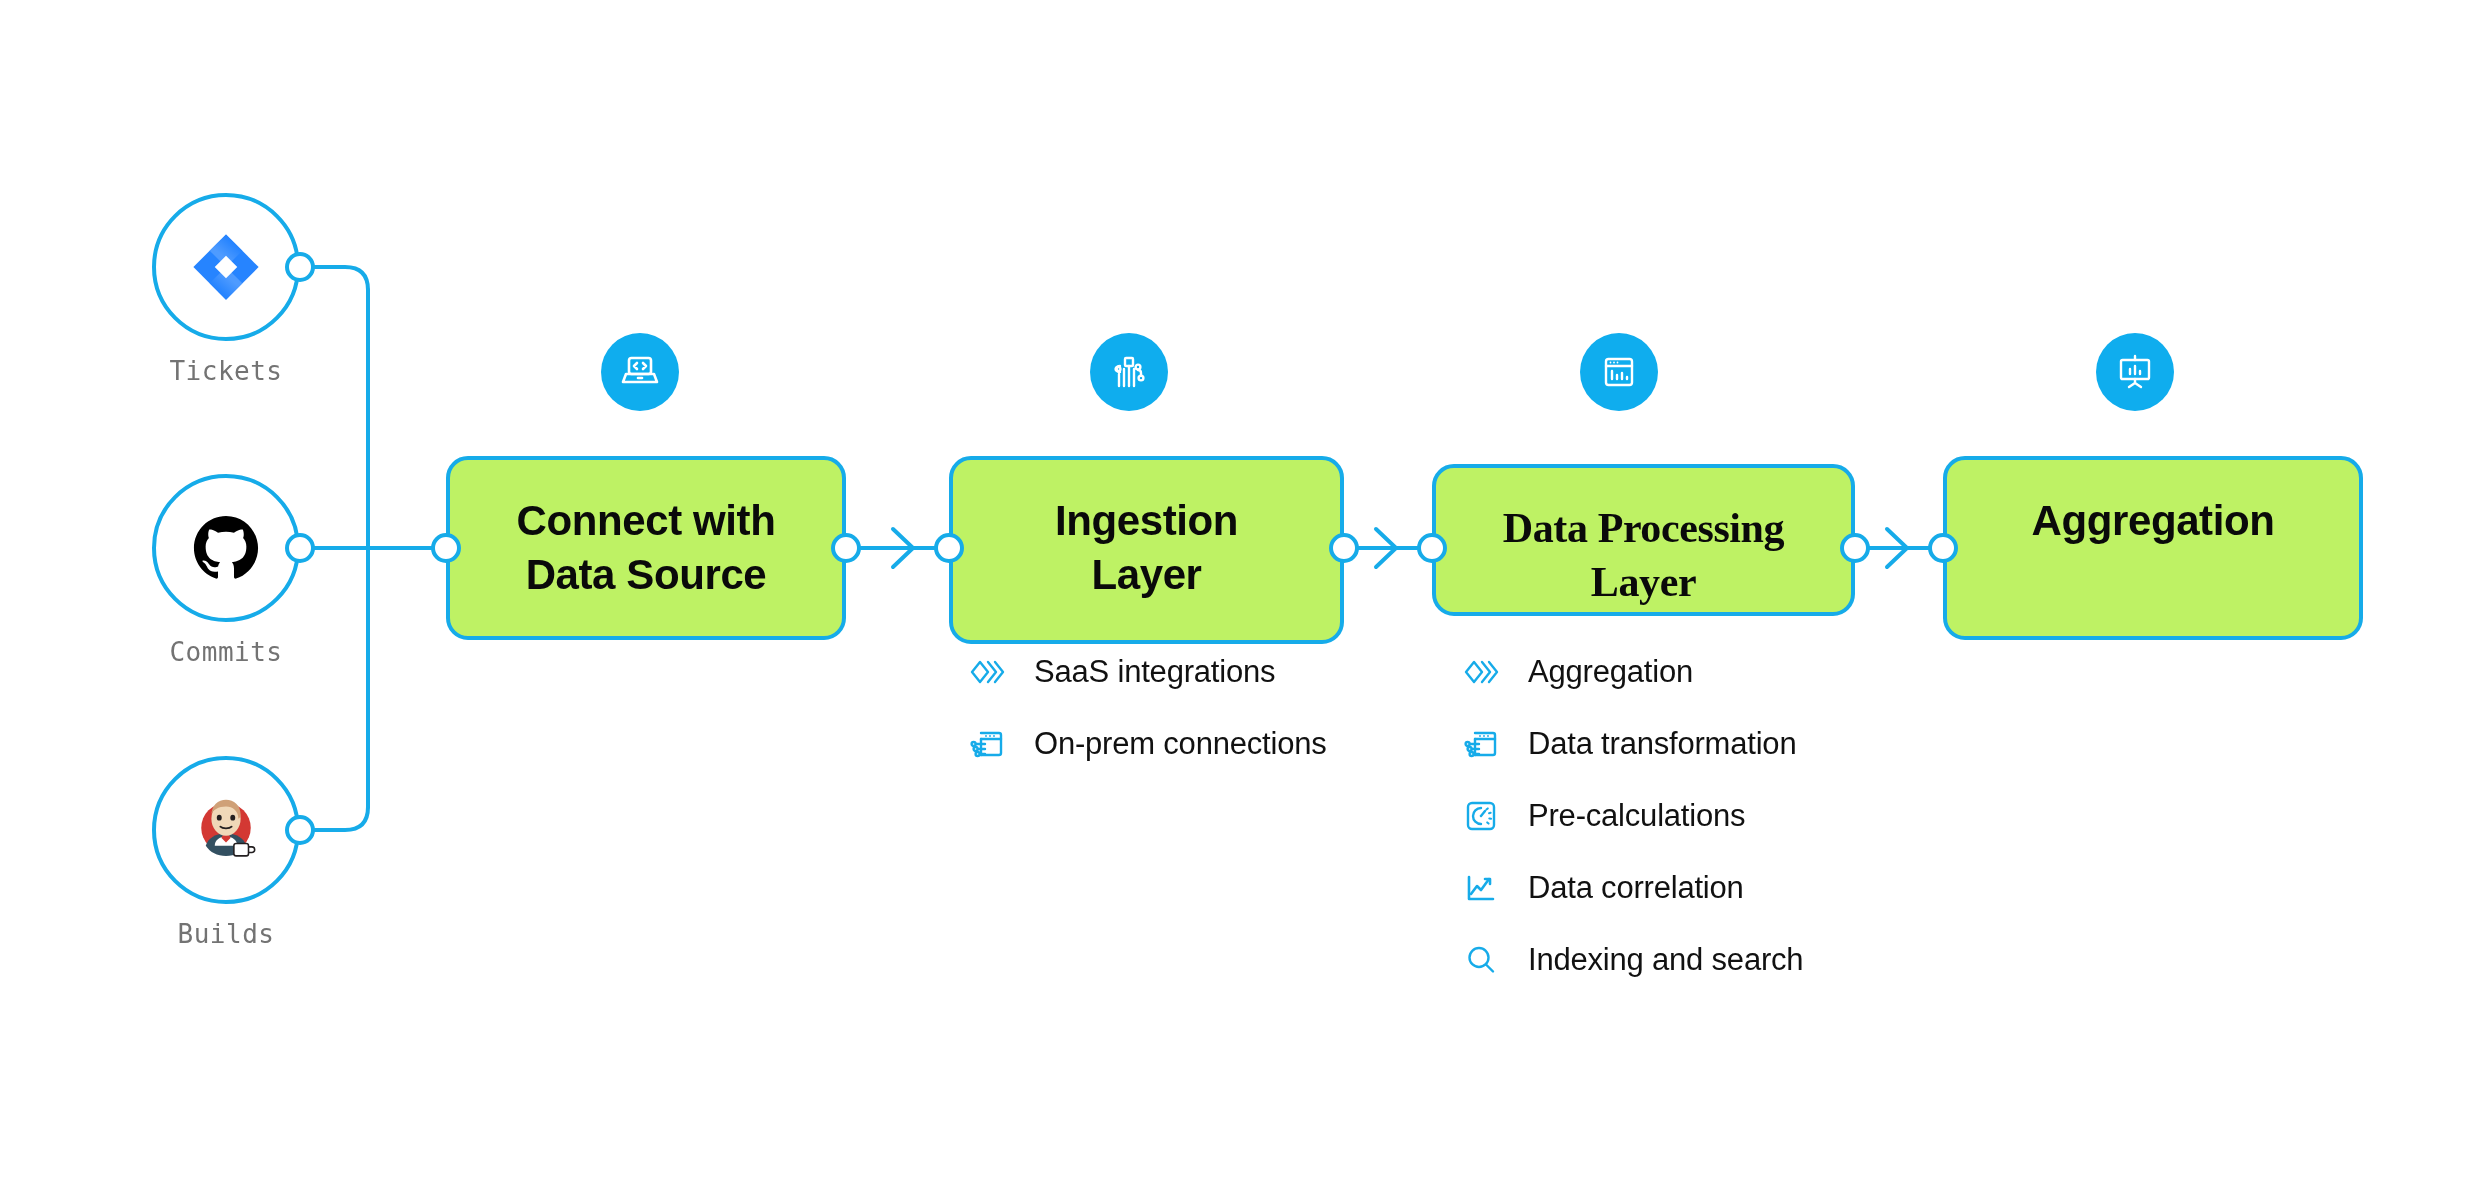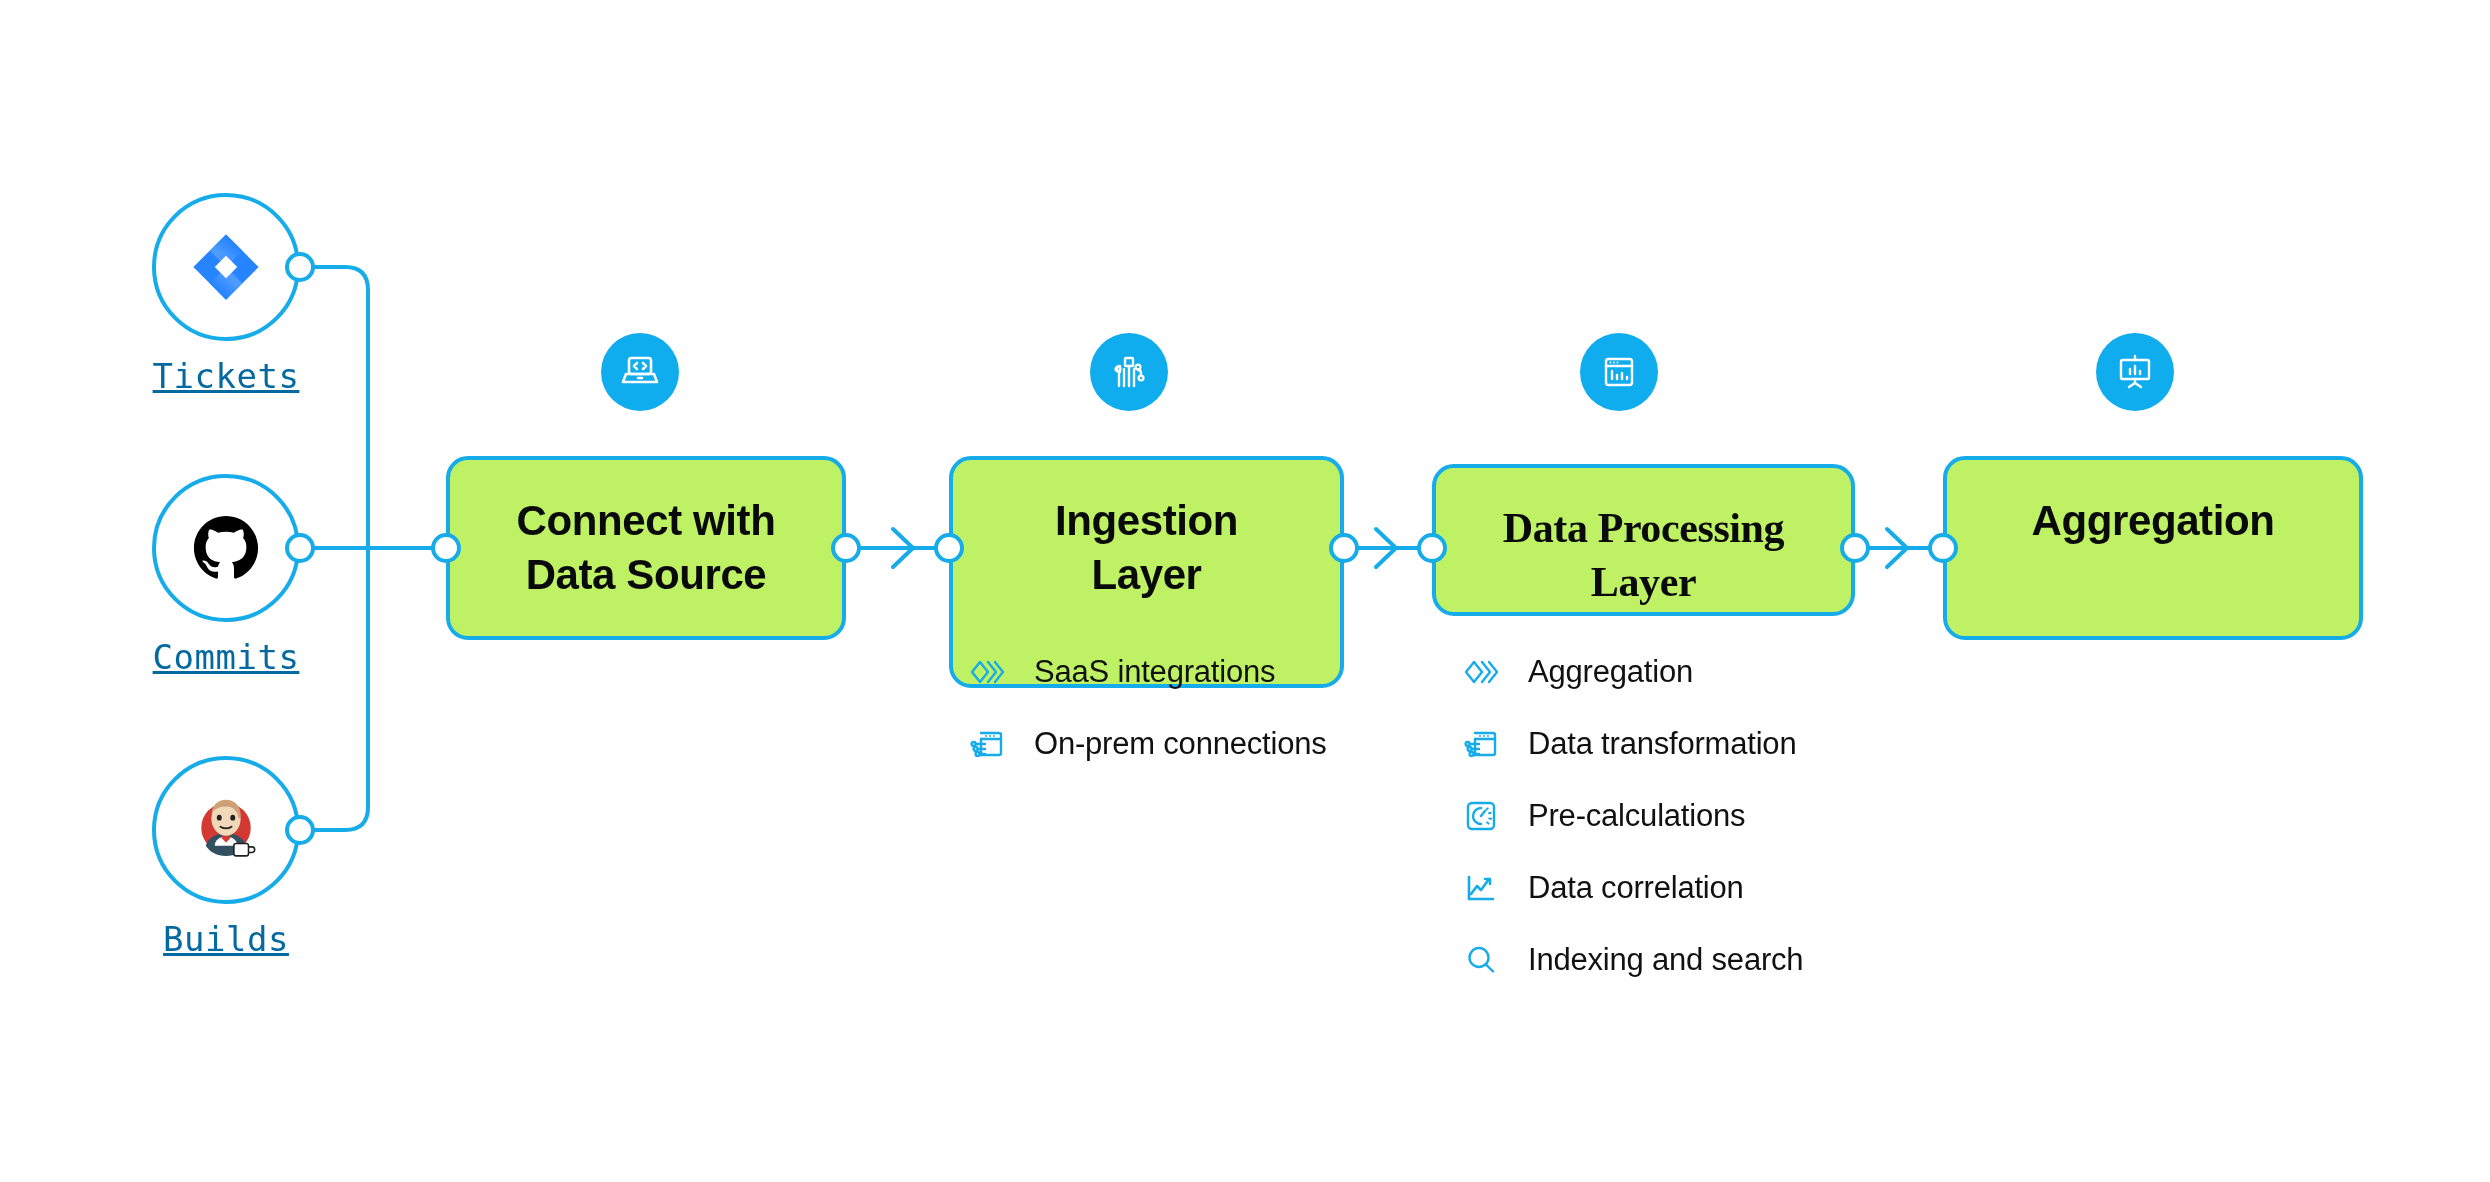--- a/index.html
+++ b/index.html
@@ -54,25 +54,24 @@
     height: 72px;
     display: block;
   }
   .source-label {
     position: absolute;
     left: -60px;
     width: 268px;
     top: 163px;
     text-align: center;
     font-family: "DejaVu Sans Mono", "Liberation Mono", monospace;
-    font-size: 34px;
+    font-size: 26px;
     letter-spacing: 0.5px;
-    color: #0369a1;
+    color: #737373;
     white-space: nowrap;
-    text-decoration: underline;
   }
   .port {
     position: absolute;
     width: 30px;
     height: 30px;
     box-sizing: border-box;
     border: 4px solid #16ABE9;
     border-radius: 50%;
     background: #ffffff;
     z-index: 5;
@@ -241,21 +240,21 @@
       <path d="M22 16v20"></path>
       <path d="M17 19v17M27 19v17"></path>
       <path d="M13 22c-2 0-3-1.3-3-3s1-3 3-3"></path>
       <circle cx="11" cy="19" r="2.4"></circle>
       <path d="M31 20c2 0 3 1.3 3 3v3"></path>
       <circle cx="31" cy="17" r="2.4"></circle>
       <circle cx="34" cy="28" r="2.4"></circle>
       <path d="M12 24v12"></path>
     </svg>
   </div>
-  <div class="stage-box" style="left:949px; top:456px; width:395px; height:232px;">
+  <div class="stage-box" style="left:949px; top:456px; width:395px; height:188px;">
     <div class="stage-title">Ingestion
 Layer</div>
   </div>
   <div class="port" style="left:934px; top:533px;"></div>
   <div class="port" style="left:1329px; top:533px;"></div>
 
   <div class="feature-list" style="left:968px; top:636px;">
     <div class="feature-item">
       <span class="feature-ico">
         <svg width="36" height="36" viewBox="0 0 36 36" fill="none" stroke="#16ABE9" stroke-width="2.4" stroke-linejoin="round" stroke-linecap="round">

